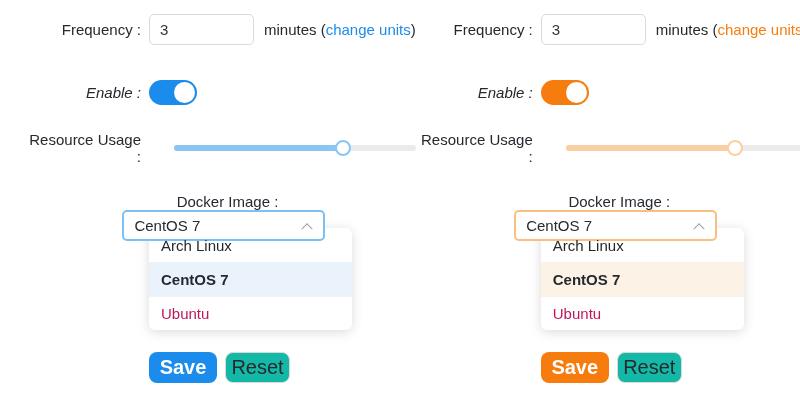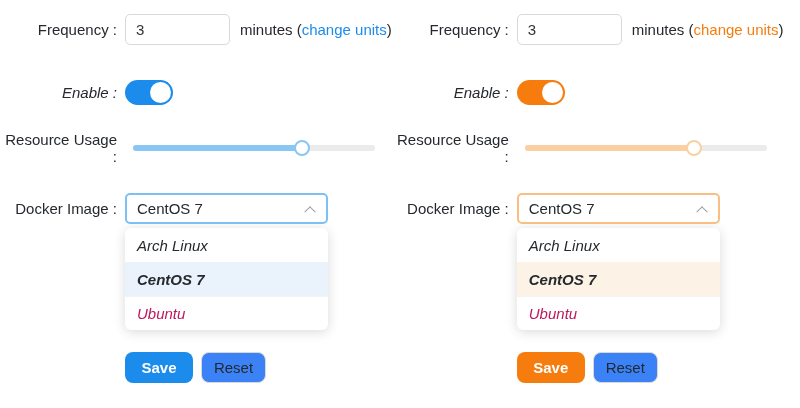--- a/index.html
+++ b/index.html
@@ -1,18 +1,18 @@
 <!DOCTYPE html>
 <html><head>
 <meta charset="utf-8">
 <style>
   * { margin:0; padding:0; box-sizing:border-box; }
   html,body { width:800px; height:408px; background:#fff; overflow:hidden;
     font-family:"Liberation Sans", sans-serif; color:#25292e; font-size:15px; }
-  .container { display:flex; width:634px; }
+  .container { display:flex; width:634px;margin-left:24px; }
   .panel { width:400px; padding-top:14px; position:relative; }
 
   
   .panel-blue   { --accent:#1b8cec; --accent-light:#89c6f4; --accent-border:#7cc0f5; --option-bg:#eaf3fb; }
   .panel-orange { --accent:#f67d0d; --accent-light:#fad0a2; --accent-border:#f9be82; --option-bg:#fdf2e6; }
 
   .row { display:flex; align-items:center; }
   .label { width:117px; text-align:right; flex-shrink:0; color:#25292e; }
   .control { margin-left:8px; display:flex; align-items:center; }
 
@@ -24,49 +24,49 @@
   .unit-link { color:var(--accent); cursor:pointer; text-decoration:none;text-align:center; }
 
   
   .row-enable { height:25px; margin-bottom:35px;font-style:italic; }
   .toggle { position:relative; width:48px; height:25px; border-radius:13px;
     background:var(--accent); cursor:pointer; }
   .toggle-knob { position:absolute; top:2px; right:2px; width:21px; height:21px;
     border-radius:50%; background:#fff; }
 
   
-  .row-slider { height:16px; margin-bottom:37px; }
+  .row-slider { height:16px; margin-bottom:37px;justify-content:space-between; }
   .slider-track { position:relative; width:242px; height:6px; margin-left:8px;
     border-radius:3px; background:#ebebeb; cursor:pointer; }
   .slider-fill { position:absolute; left:0; top:0; height:6px; border-radius:3px;
     background:var(--accent-light); width:70%; }
   .slider-handle { position:absolute; top:-5px; width:16px; height:16px; border-radius:50%;
     background:#fff; border:2px solid var(--accent-light); margin-left:-8px; left:70%; cursor:grab; }
 
   
-  .row-docker { height:31px; }
+  .row-docker { height:31px;flex-direction:column; }
   .select-box { width:203px; height:31px; border:2px solid var(--accent-border); border-radius:5px;
     background:#fff; display:flex; align-items:center; justify-content:space-between;
     padding:0 12px 0 10px; cursor:pointer; }
   .chevron-up { width:8px; height:8px; border-right:1.5px solid #9aa0a6; border-bottom:1.5px solid #9aa0a6;
     transform:rotate(-135deg) translate(-2px,-2px); }
 
   
   .dropdown { width:203px; margin:4px 0 0 125px; background:#fff; border-radius:6px;
     box-shadow:0 2px 12px rgba(0,0,0,.15); overflow:hidden; }
-  .option { height:34px; display:flex; align-items:center; padding:0 12px; cursor:pointer;font-style:italic; }
+  .option { height:34px; display:flex; align-items:center; padding:0 12px; cursor:pointer; }
   .option + .option { border-top:1px solid #f3f3f3; }
   .option.selected { background:var(--option-bg); font-weight:bold; border-top-color:transparent; }
   .option.disabled { color:#be185d; cursor:default; }
 
   
   .row-buttons { margin:22px 0 0 125px; display:flex; }
-  .btn { height:31px; border-radius:8px; font-size:15px; font-family:"Liberation Sans",sans-serif; cursor:pointer; }
+  .btn { height:31px; border-radius:8px; font-size:20px; font-family:"Liberation Sans",sans-serif; cursor:pointer; }
   .btn-save { width:68px; background:var(--accent); color:#fff; font-weight:bold; border:none; }
-  .btn-reset { width:65px; margin-left:8px; background:#3b82f6; color:#25292e; border:1px solid #d9d9d9; }
+  .btn-reset { width:65px; margin-left:8px; background:#14b8a6; color:#25292e; border:1px solid #d9d9d9; }
 </style>
 </head>
 <body>
 
 <div class="container">
 
   <div class="panel panel-blue" style="--accent: #1b8cec; --accent-light: #89c6f4; --accent-border: #7cc0f5; --option-bg: #eaf3fb;">
     <div class="row row-frequency">
       <span class="label">Frequency :</span>
       <span class="control">

